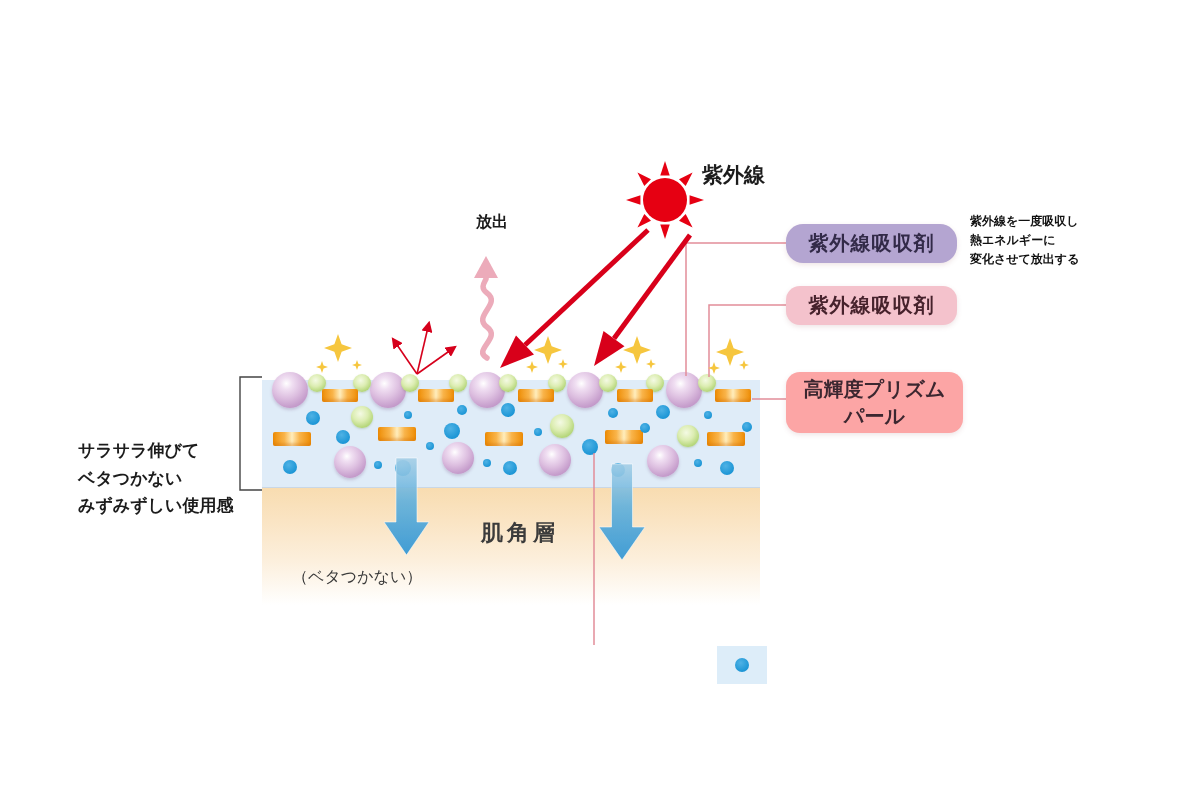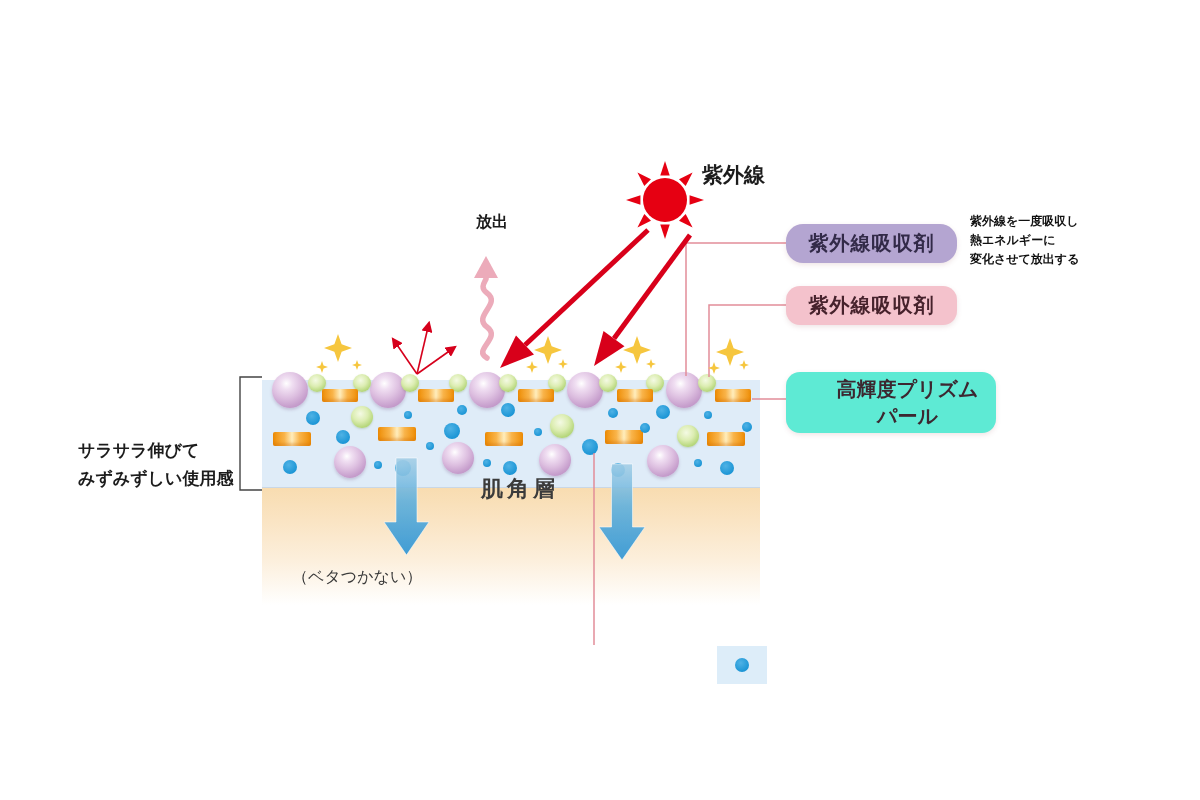--- a/index.html
+++ b/index.html
@@ -34,21 +34,21 @@
   #fx{position:absolute;left:0;top:0;width:1200px;height:800px;pointer-events:none;}
 
   
   .uv-label{position:absolute;left:702px;top:161px;font-size:21px;font-weight:700;color:#1c1c1c;}
   .emission-label{position:absolute;left:492px;top:212px;transform:translateX(-50%);
     font-size:16px;font-weight:700;color:#1c1c1c;}
   .left-note{position:absolute;left:78px;top:394px;font-size:17px;font-weight:600;
     color:#1c1c1c;line-height:1.62;margin-top:43px;}
   .right-note{position:absolute;left:970px;top:212px;font-size:12px;font-weight:600;
     color:#111;line-height:1.6;}
-  .skin-label{position:absolute;left:520px;top:474px;transform:translateX(-50%);
+  .skin-label{position:absolute;left:520px;top:518px;transform:translateX(-50%);
     font-size:22px;font-weight:700;letter-spacing:4px;color:#3b3b3b;}
   .caption{position:absolute;left:292px;top:567px;font-size:16px;color:#3a3a3a;}
 
   
   .badge{position:absolute;display:flex;flex-direction:column;align-items:center;justify-content:center;
     border-radius:14px;font-weight:700;box-shadow:0 2px 5px rgba(150,80,90,.15);}
   #badge-absorber{left:786px;top:224px;width:171px;height:39px;font-size:20px;color:#322a48;letter-spacing:1px;border-radius:17px;}
   #badge-scatterer{left:786px;top:286px;width:171px;height:39px;font-size:20px;color:#46222c;letter-spacing:1px;}
   #badge-pearl{left:786px;top:372px;width:177px;height:61px;font-size:20px;color:#3c2730;line-height:1.35;}
   #badge-serum{left:489px;top:643px;width:217px;height:42px;font-size:21px;color:#3a2128;border-radius:10px;}
@@ -206,39 +206,40 @@
       <polygon class="absorb-arrow" points="396,458 417,458 417,522 429,522 406.5,555 384,522 396,522"></polygon>
       <polygon class="absorb-arrow" points="611.5,464 632.5,464 632.5,527 645,527 622,560 599,527 611.5,527"></polygon>
     </g>
   </svg>
 
   <div class="uv-label">紫外線</div>
   <div class="emission-label">放出</div>
 
   <div class="left-note">
     <div>サラサラ伸びて</div>
+    <div>ベタつかない</div>
     <div>みずみずしい使用感</div>
   </div>
 
   <div class="right-note">
     <div>紫外線を一度吸収し</div>
     <div>熱エネルギーに</div>
     <div>変化させて放出する</div>
   </div>
 
   <div class="skin-label">肌角層</div>
   <div class="caption">（ベタつかない）</div>
 
   <div class="badge" id="badge-absorber" style="background: rgb(180, 165, 209);">
     <span>紫外線吸収剤</span>
   </div>
   <div class="badge" id="badge-scatterer" style="background: rgb(244, 194, 204);">
     <span>紫外線吸収剤</span>
   </div>
-  <div class="badge" id="badge-pearl" style="background: #5eead4; padding-left: 33px;">
+  <div class="badge" id="badge-pearl" style="background: #fca5a5;">
     <span>高輝度プリズム</span>
     <span>パール</span>
   </div>
 
   <div class="legend-chip">
     <div class="dot"></div>
   </div>
 
 </div>
 

